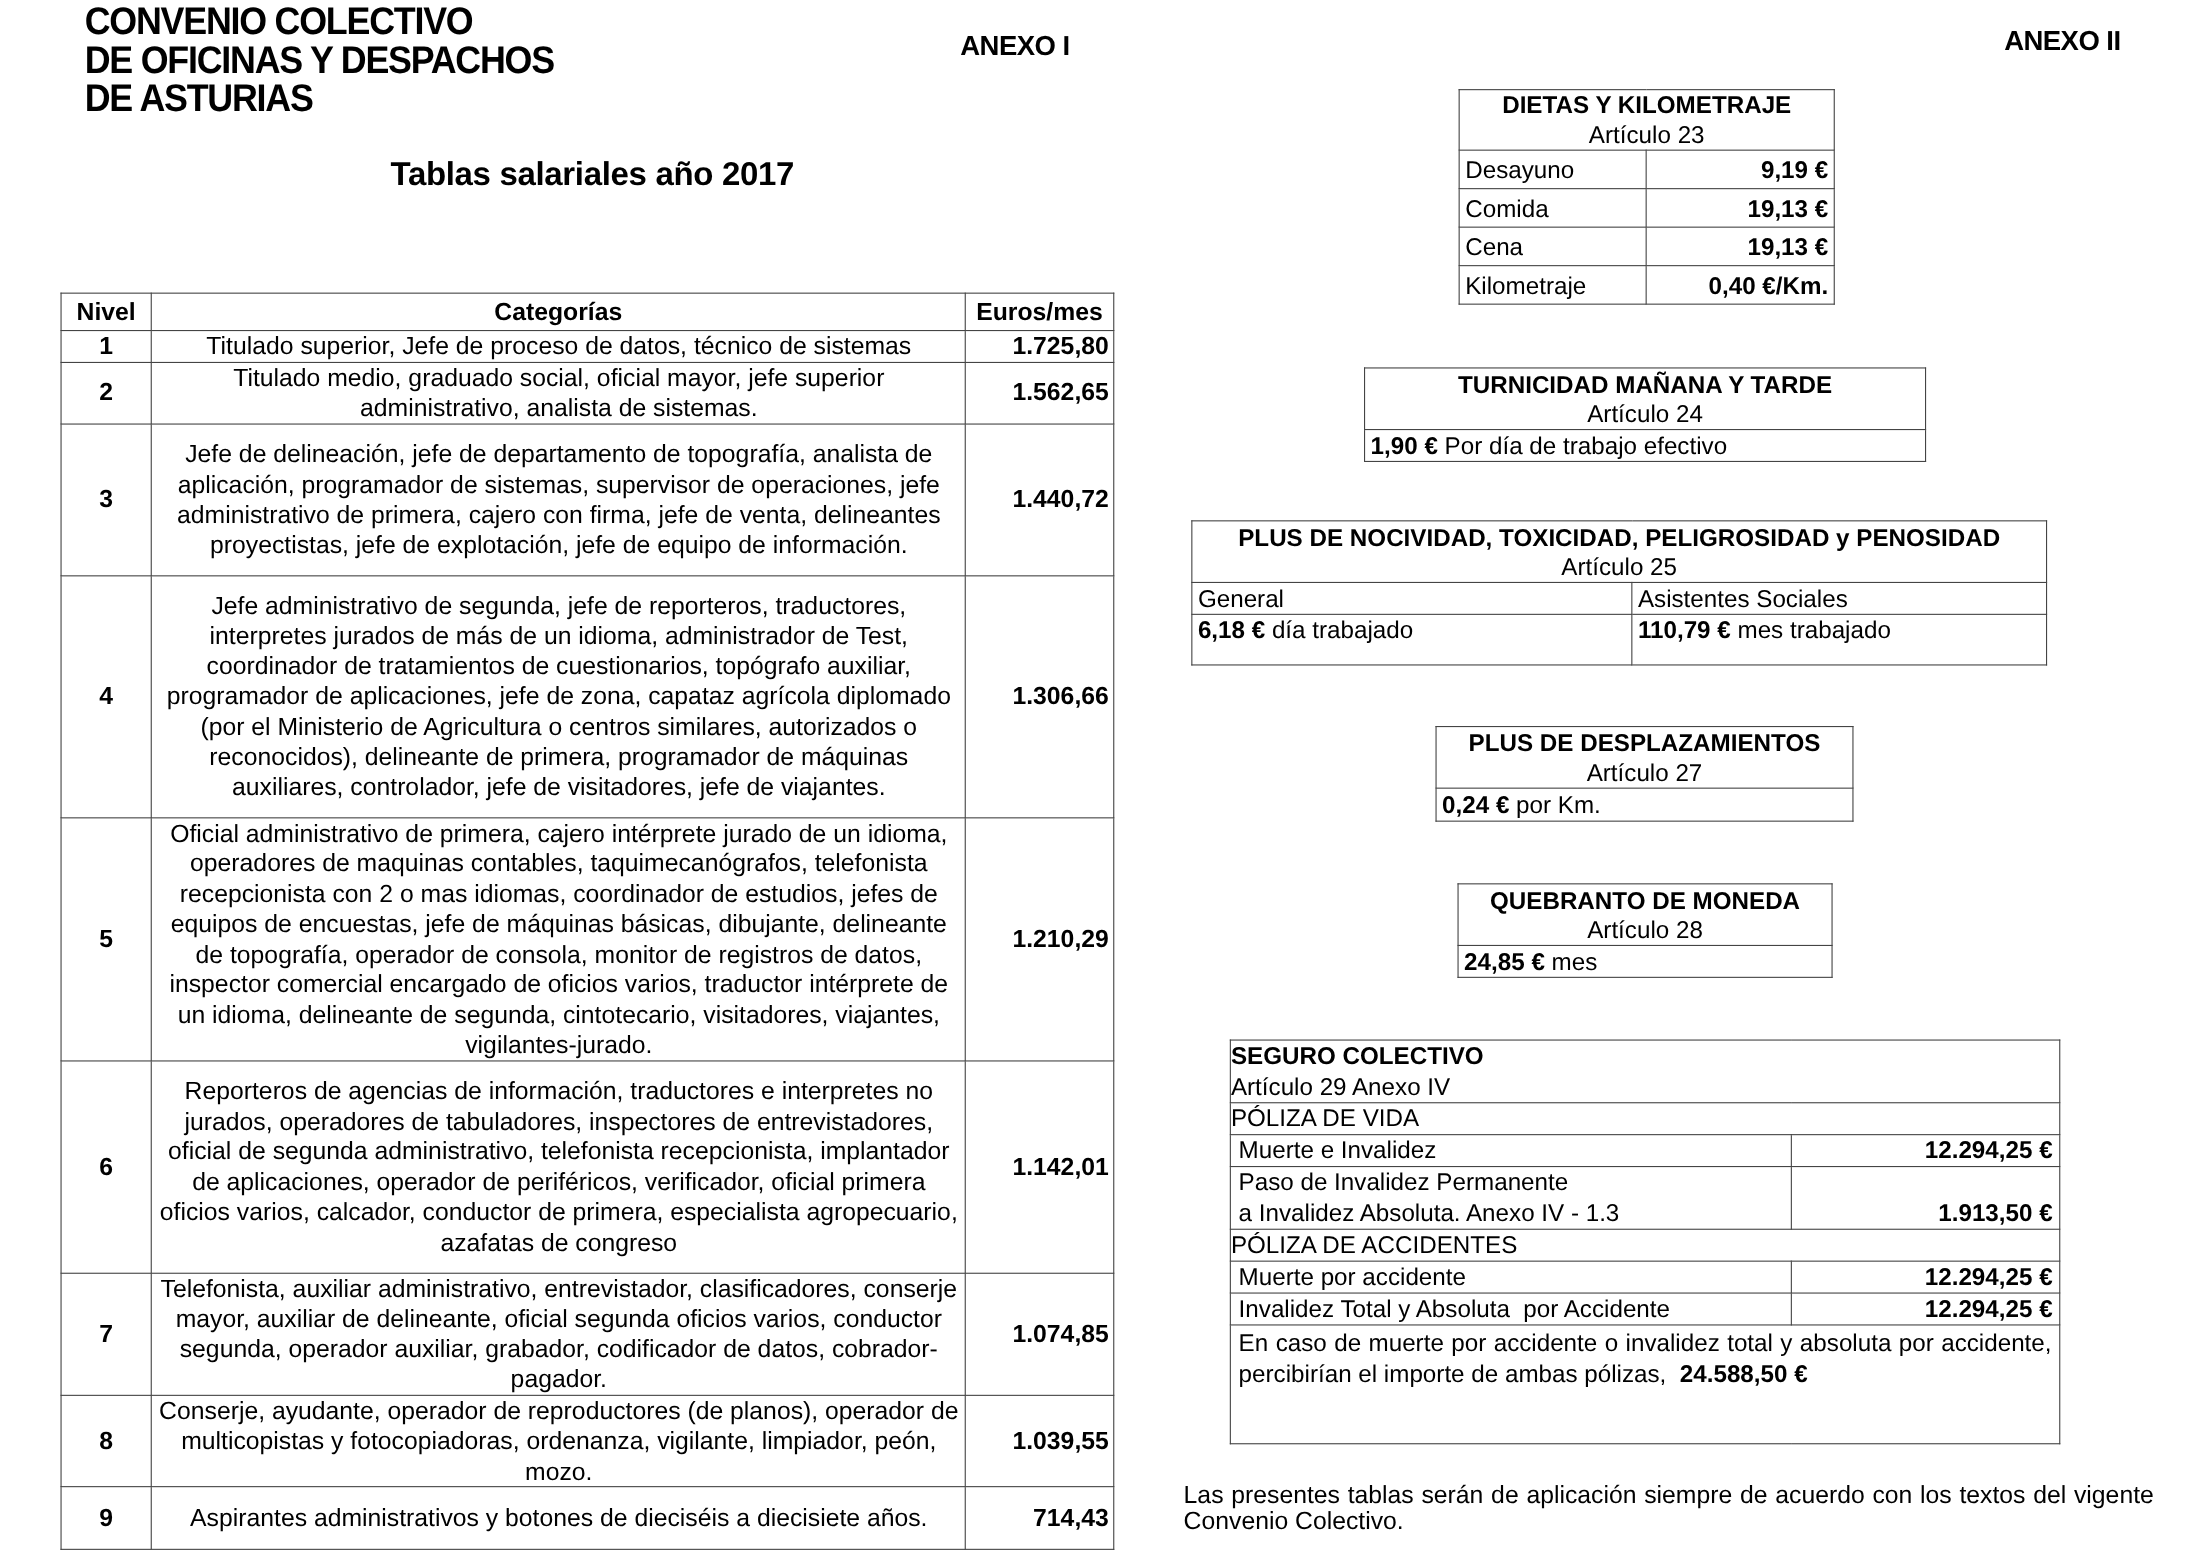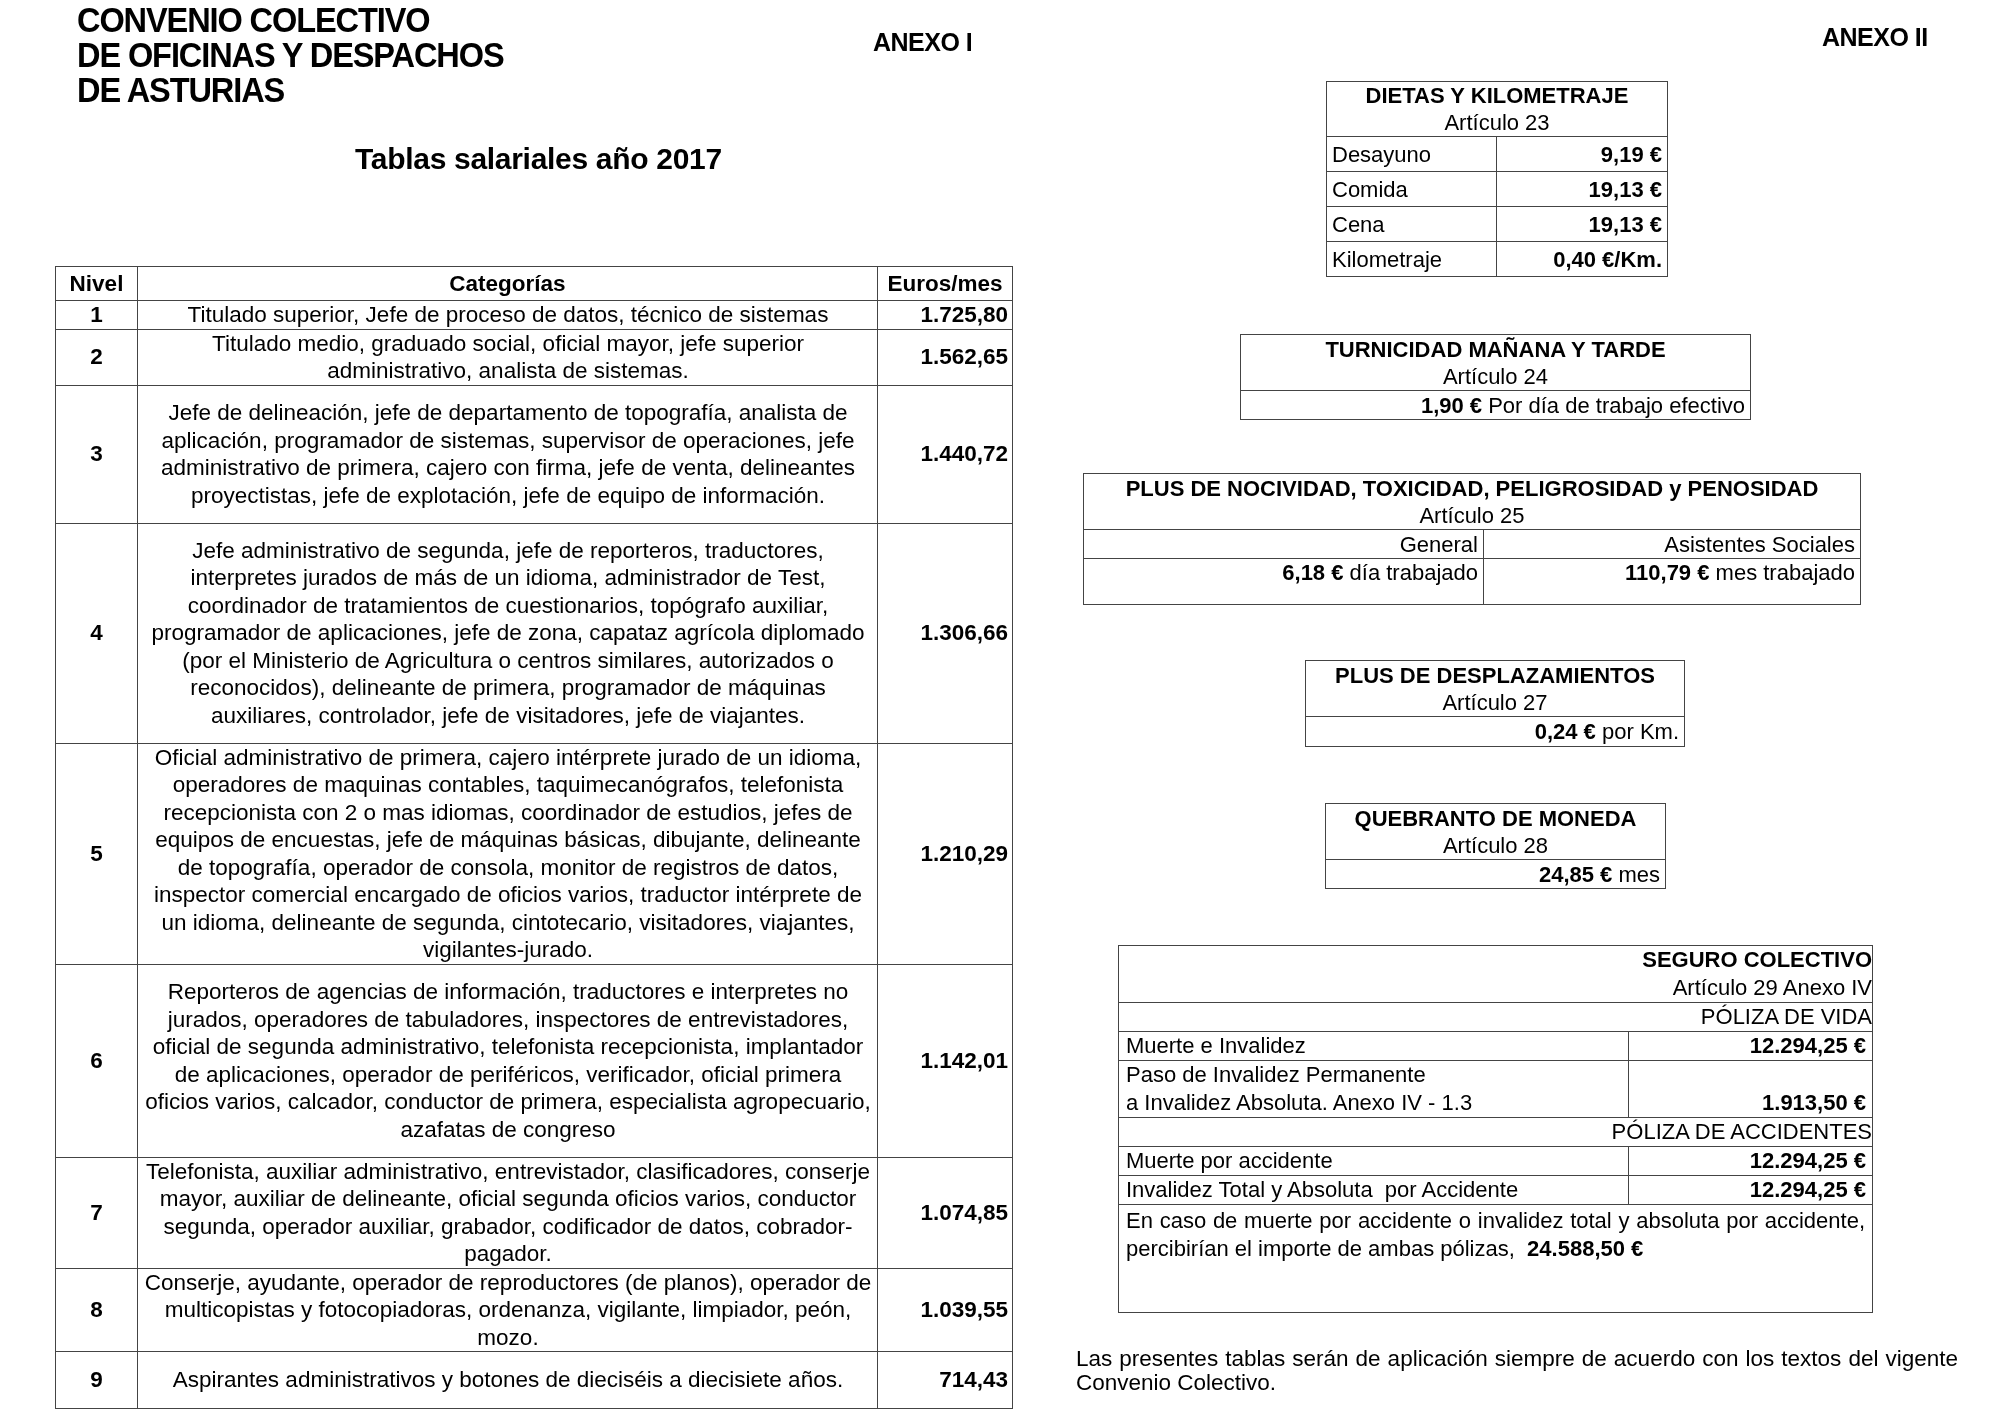--- a/index.html
+++ b/index.html
@@ -31,21 +31,21 @@
   .box td { padding: 0 5px; }
 
   .dietas { left: 1326px; top: 81px; width: 341px; }
   .dietas td.lbl { text-align: left; height: 35px; }
   .dietas td.val { text-align: right; font-weight: bold; }
 
   .turn { left: 1240px; top: 334px; width: 511px; }
   .noc { left: 1083px; top: 473px; width: 777px; }
   .desp { left: 1305px; top: 660px; width: 380px; }
   .queb { left: 1325px; top: 803px; width: 341px; }
-  .center { text-align: right; }
+  .center { text-align: left; }
 
   .seguro { left: 1118px; top: 945px; width: 754px; font-size: 22px; line-height: 28px; }
   .seguro td.lbl { text-align: left; padding: 0 7px; }
   .seguro td.val { text-align: right; font-weight: bold; padding: 0 6px; vertical-align: bottom; }
   .seguro td.note { text-align: justify; text-align-last: left; padding: 2px 7px 0 7px; vertical-align: top; height: 108px; }
 
   .footer { left: 1076px; top: 1347px; width: 882px; font-size: 22.5px; line-height: 24px; text-align: justify; text-align-last: left; }
 </style>
 </head>
 <body>

